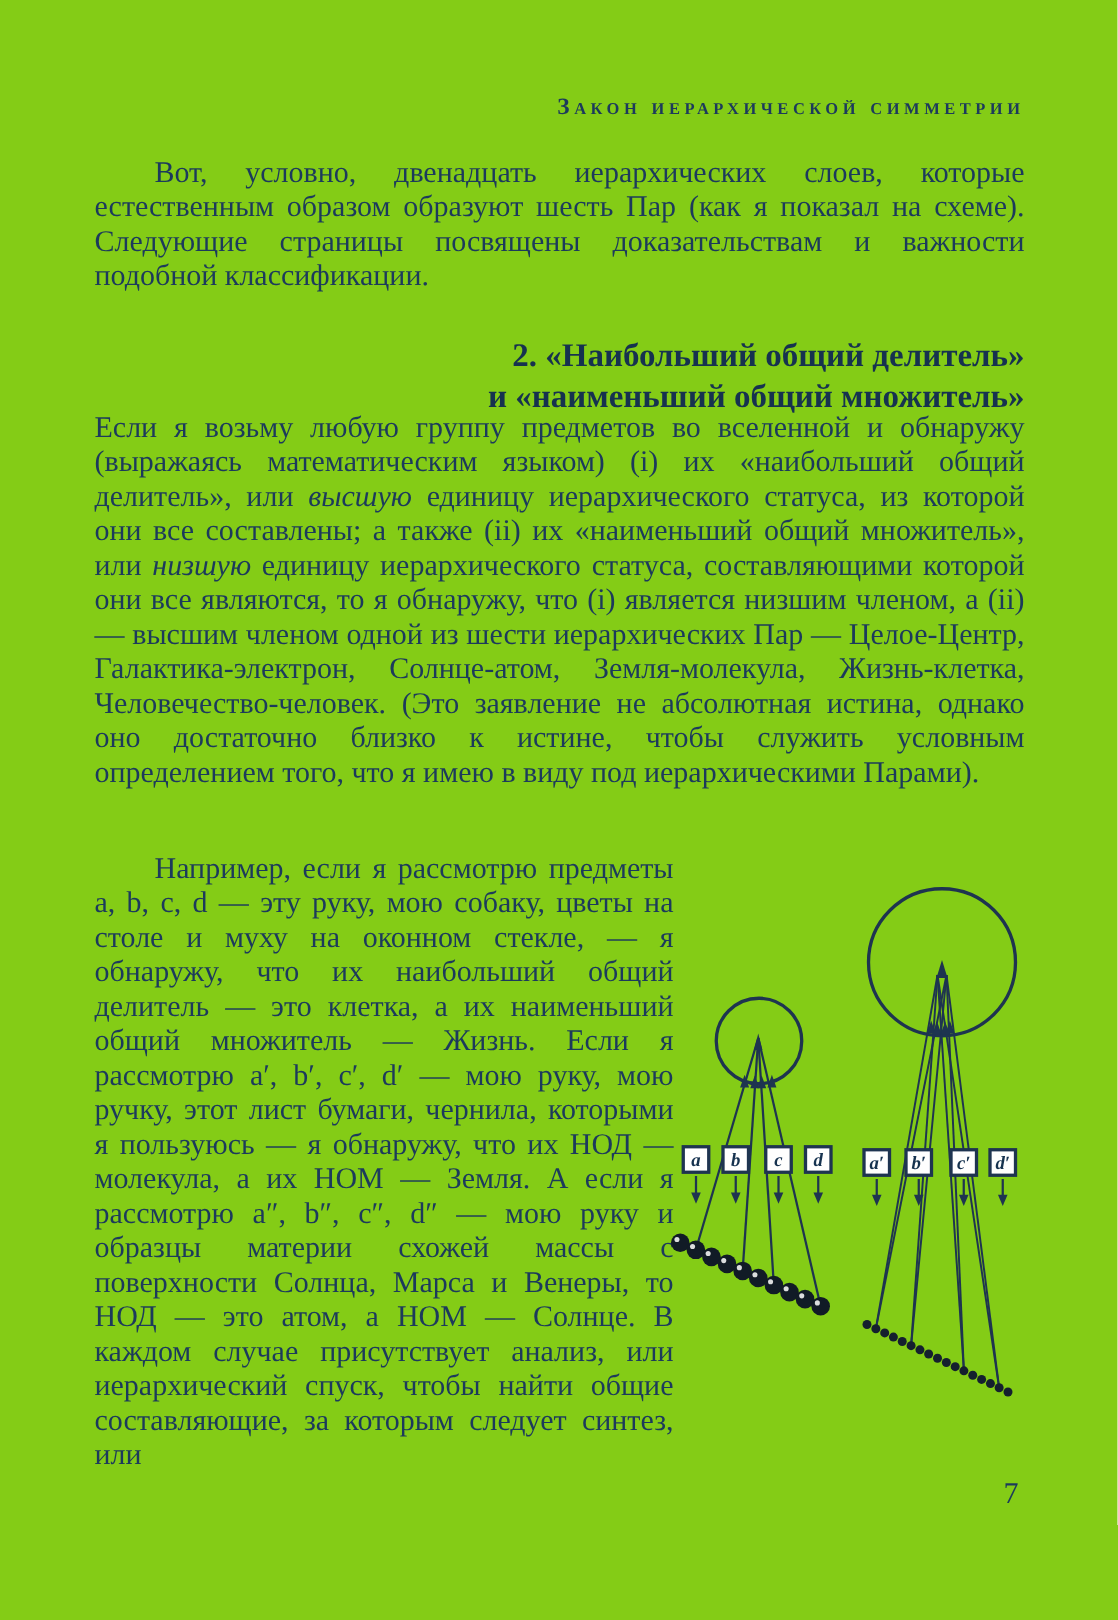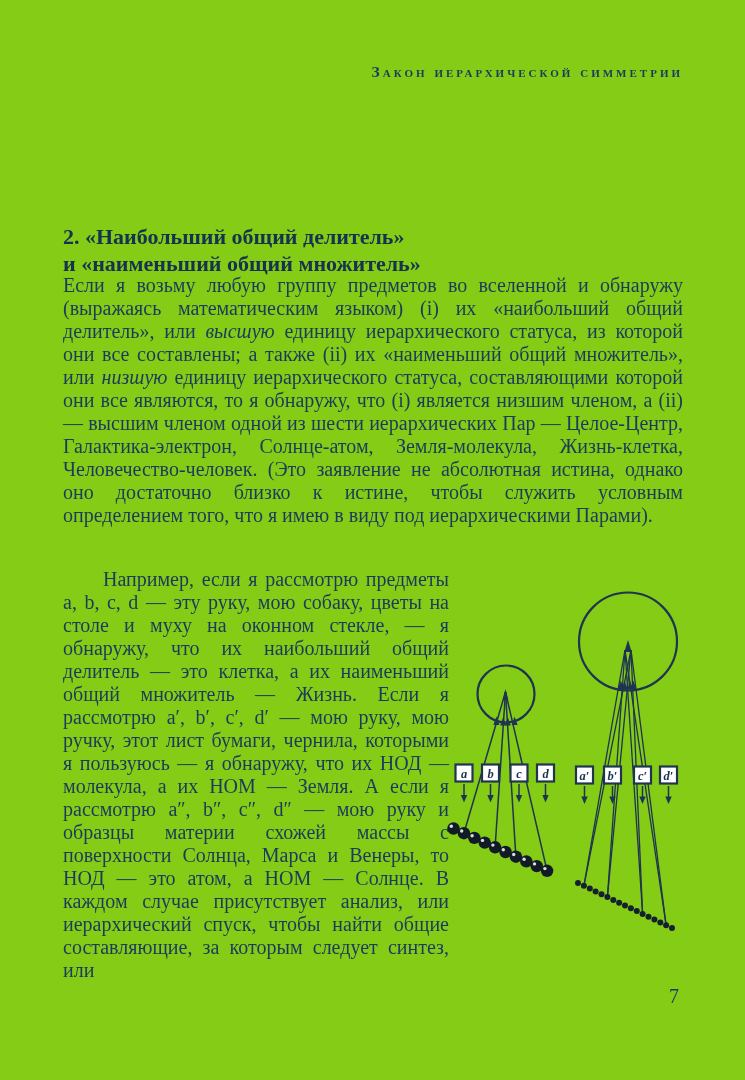--- a/index.html
+++ b/index.html
@@ -24,20 +24,21 @@
     text-align:justify;text-align-last:left;
     margin:0;
   }
   .indent{text-indent:40px;}
   .par-intro{top:104px;}
   .section-heading{
     position:absolute;left:63px;top:223px;width:620px;
     font-size:22px;line-height:27px;font-weight:bold;
     color:#16324f;margin:0;
     white-space:pre-line;
+    text-align:right;
   }
   .par-nod{top:274px;}
   .par-example{top:568px;width:386px;}
   em{font-style:italic;}
   .figure{
     position:absolute;left:445px;top:580px;width:256px;height:360px;
   }
   .page-number{
     position:absolute;top:985px;right:66px;
     font-size:20px;color:#1c3a5c;
@@ -56,20 +57,21 @@
     fill:#16324f;text-anchor:middle;
   }
 </style>
 </head>
 <body>
 
 <div class="page">
 
   <div class="running-head">Закон иерархической симметрии</div>
 
+  <p class="body-par indent par-intro">Вот, условно, двенадцать иерархических слоев, которые естественным образом образуют шесть Пар (как я показал на схеме). Следующие страницы посвящены доказательствам и важности подобной классификации.</p>
 
   <h2 class="section-heading">2. «Наибольший общий делитель»
 и «наименьший общий множитель»</h2>
 
   <p class="body-par par-nod"><span>Если я возьму любую группу предметов во вселенной и обнаружу (выражаясь математическим языком) (i) их «наибольший общий делитель», или </span><em>высшую</em><span> единицу иерархического статуса, из которой они все составлены; а также (ii) их «наименьший общий множитель», или </span><em>низшую</em><span> единицу иерархического статуса, составляющими которой они все являются, то я обнаружу, что (i) является низшим членом, а (ii) — высшим членом одной из шести иерархических Пар — Целое-Центр, Галактика-электрон, Солнце-атом, Земля-молекула, Жизнь-клетка, Человечество-человек. (Это заявление не абсолютная истина, однако оно достаточно близко к истине, чтобы служить условным определением того, что я имею в виду под иерархическими Парами).</span></p>
 
   <p class="body-par indent par-example">Например, если я рассмотрю предметы a, b, c, d — эту руку, мою собаку, цветы на столе и муху на оконном стекле, — я обнаружу, что их наибольший общий делитель — это клетка, а их наименьший общий множитель — Жизнь. Если я рассмотрю a′, b′, c′, d′ — мою руку, мою ручку, этот лист бумаги, чернила, которыми я пользуюсь — я обнаружу, что их НОД — молекула, а их НОМ — Земля. А если я рассмотрю a″, b″, c″, d″ — мою руку и образцы материи схожей массы с поверхности Солнца, Марса и Венеры, то НОД — это атом, а НОМ — Солнце. В каждом случае присутствует анализ, или иерархический спуск, чтобы найти общие составляющие, за которым следует синтез, или</p>
 
   <svg class="figure" viewBox="0 0 256 360" xmlns="http://www.w3.org/2000/svg">
 

